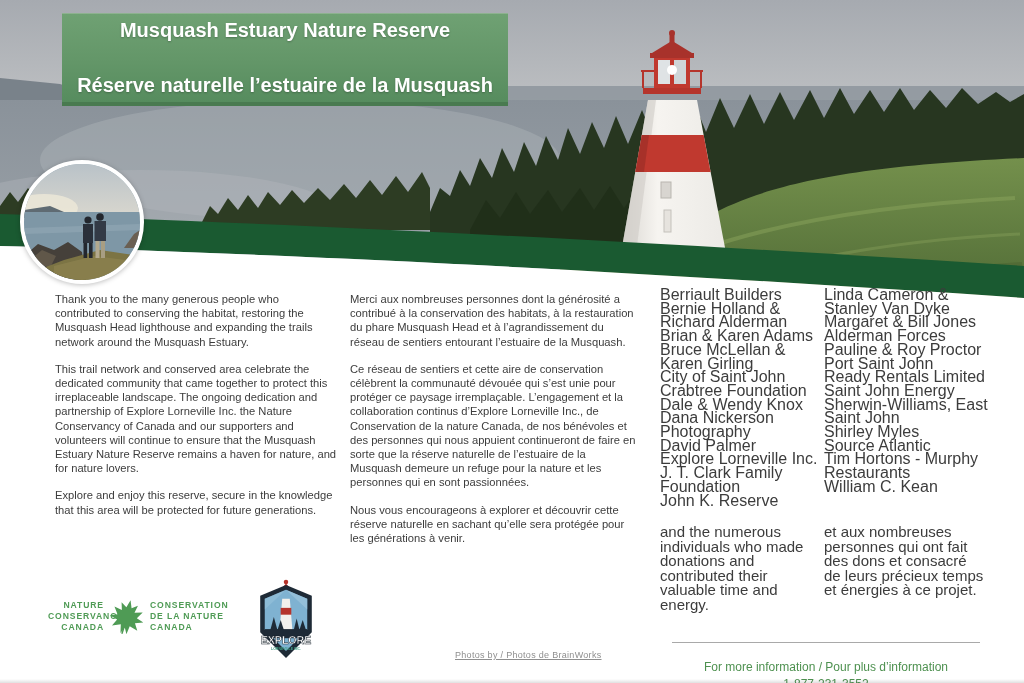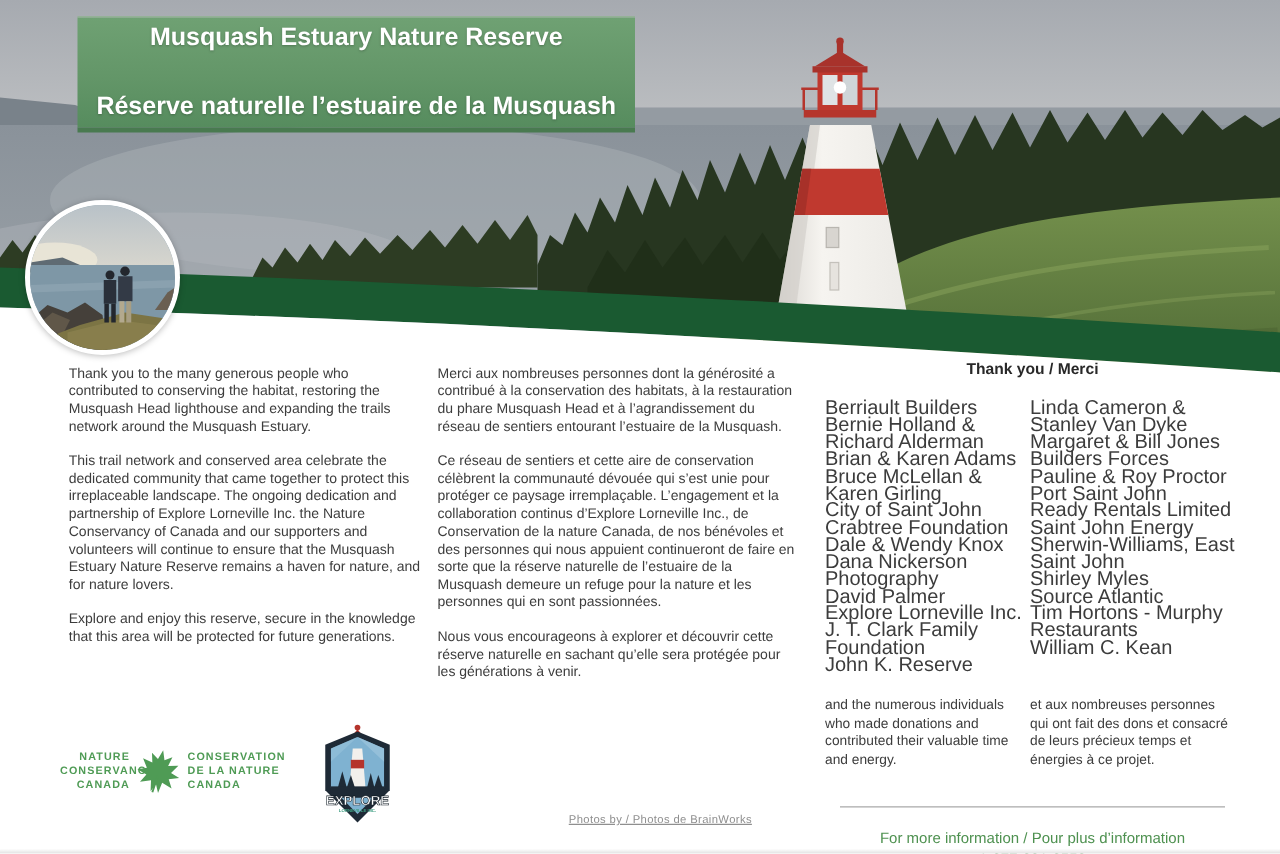--- a/index.html
+++ b/index.html
@@ -36,21 +36,21 @@
   
   .thanks{position:absolute;left:660px;top:288px;width:332px;}
   .thanks-heading{
     text-align:center;font-weight:bold;font-size:12.5px;color:#282828;margin:0 0 18px 0;
   }
   .donor-cols{display:flex;}
   .donor-col{font-size:16px;line-height:13.7px;color:#3c3c3c;}
   .donor-col.left{width:164px;}
   .donor-col.right{width:168px;}
   .closings{display:flex;margin-top:18px;}
-  .closing{font-size:11px;line-height:14.5px;color:#3c3c3c;}
+  .closing{font-size:15px;line-height:14.5px;color:#3c3c3c;}
   .closing.left{width:164px;padding-right:14px;box-sizing:border-box;}
   .closing.right{width:168px;padding-right:6px;box-sizing:border-box;}
   .thanks-divider{
     border:none;border-top:1px solid #a9a9a9;margin:30px 12px 0 12px;
   }
   .contact{
     margin-top:16px;text-align:center;color:#4e9150;font-weight:normal;
     font-size:12px;line-height:16.5px;
   }
   
@@ -191,40 +191,39 @@
     <p>Explore and enjoy this reserve, secure in the knowledge that this area will be protected for future generations.</p>
   </div>
 
   <div class="col col-fr">
     <p>Merci aux nombreuses personnes dont la générosité a contribué à la conservation des habitats, à la restauration du phare Musquash Head et à l’agrandissement du réseau de sentiers entourant l’estuaire de la Musquash.</p>
     <p>Ce réseau de sentiers et cette aire de conservation célèbrent la communauté dévouée qui s’est unie pour protéger ce paysage irremplaçable. L’engagement et la collaboration continus d’Explore Lorneville Inc., de Conservation de la nature Canada, de nos bénévoles et des personnes qui nous appuient continueront de faire en sorte que la réserve naturelle de l’estuaire de la Musquash demeure un refuge pour la nature et les personnes qui en sont passionnées.</p>
     <p>Nous vous encourageons à explorer et découvrir cette réserve naturelle en sachant qu’elle sera protégée pour les générations à venir.</p>
   </div>
 
   <div class="thanks">
-    <div class="thanks-heading">Thank you / Merci</div>
     <div class="donor-cols">
       <div class="donor-col left">
           <div class="donor-line">Berriault Builders</div>
           <div class="donor-line">Bernie Holland &amp; Richard Alderman</div>
           <div class="donor-line">Brian &amp; Karen Adams</div>
           <div class="donor-line">Bruce McLellan &amp; Karen Girling</div>
           <div class="donor-line">City of Saint John</div>
           <div class="donor-line">Crabtree Foundation</div>
           <div class="donor-line">Dale &amp; Wendy Knox</div>
           <div class="donor-line">Dana Nickerson Photography</div>
           <div class="donor-line">David Palmer</div>
           <div class="donor-line">Explore Lorneville Inc.</div>
           <div class="donor-line">J. T. Clark Family Foundation</div>
           <div class="donor-line">John K. Reserve</div>
         </div>
       <div class="donor-col right">
           <div class="donor-line">Linda Cameron &amp; Stanley Van Dyke</div>
           <div class="donor-line">Margaret &amp; Bill Jones</div>
-          <div class="donor-line">Builders Forces</div>
+          <div class="donor-line">Alderman Forces</div>
           <div class="donor-line">Pauline &amp; Roy Proctor</div>
           <div class="donor-line">Port Saint John</div>
           <div class="donor-line">Ready Rentals Limited</div>
           <div class="donor-line">Saint John Energy</div>
           <div class="donor-line">Sherwin-Williams, East Saint John</div>
           <div class="donor-line">Shirley Myles</div>
           <div class="donor-line">Source Atlantic</div>
           <div class="donor-line">Tim Hortons - Murphy Restaurants</div>
           <div class="donor-line">William C. Kean</div>
         </div>

